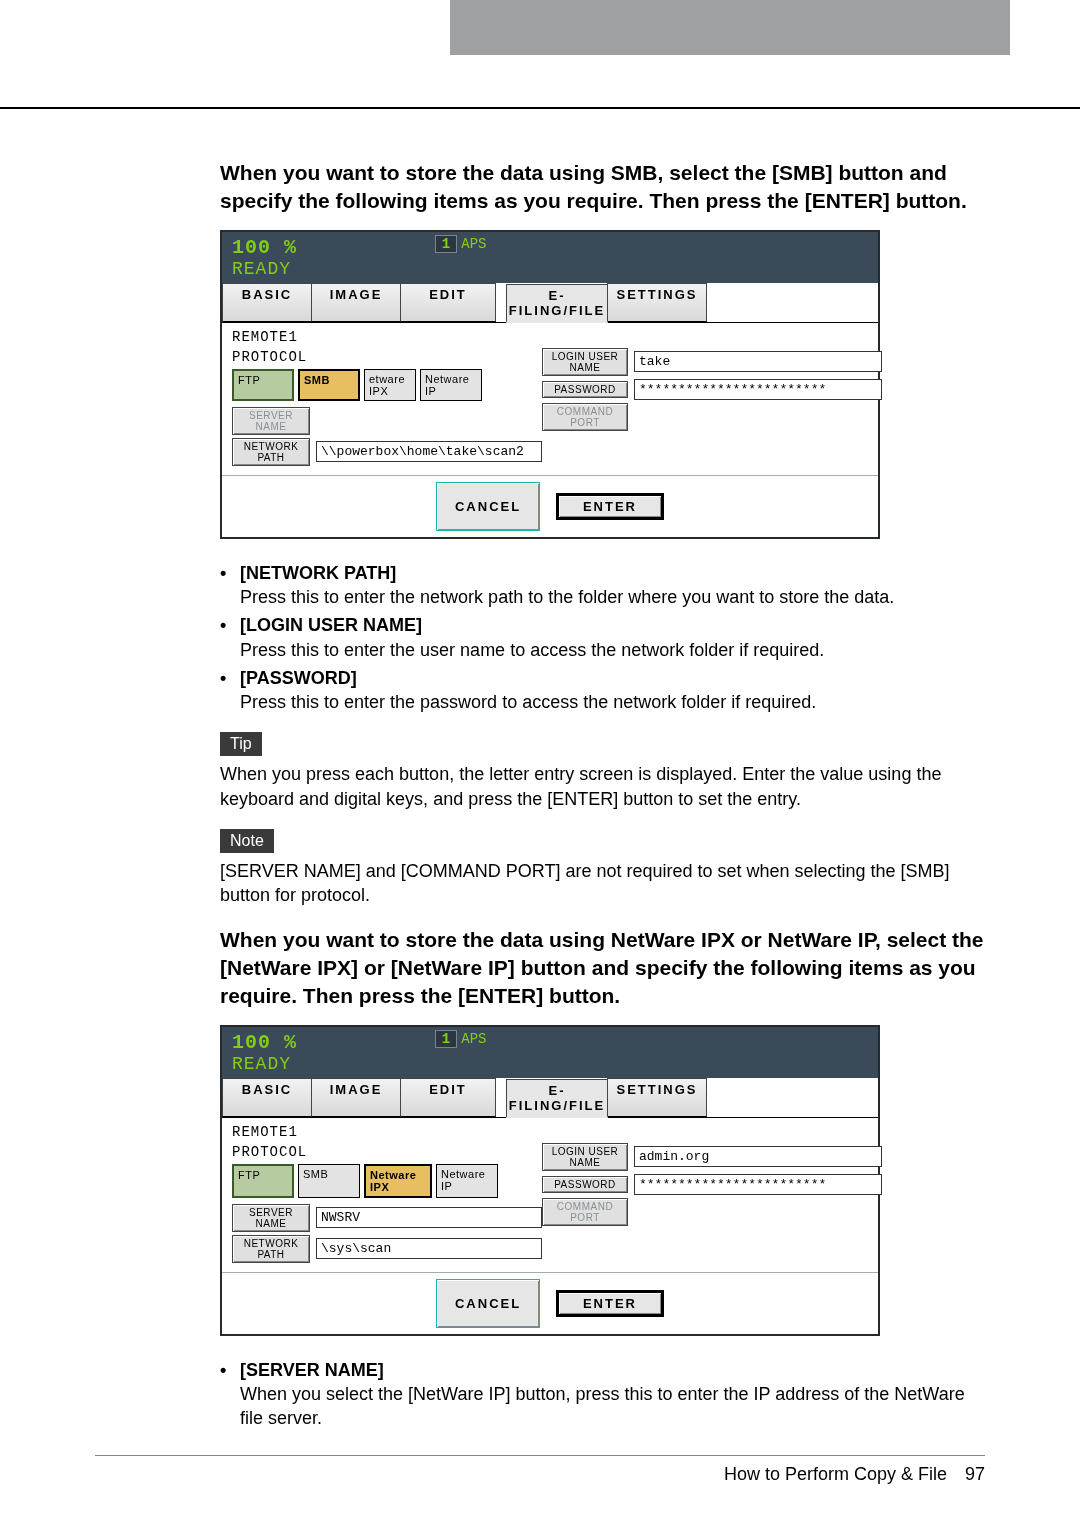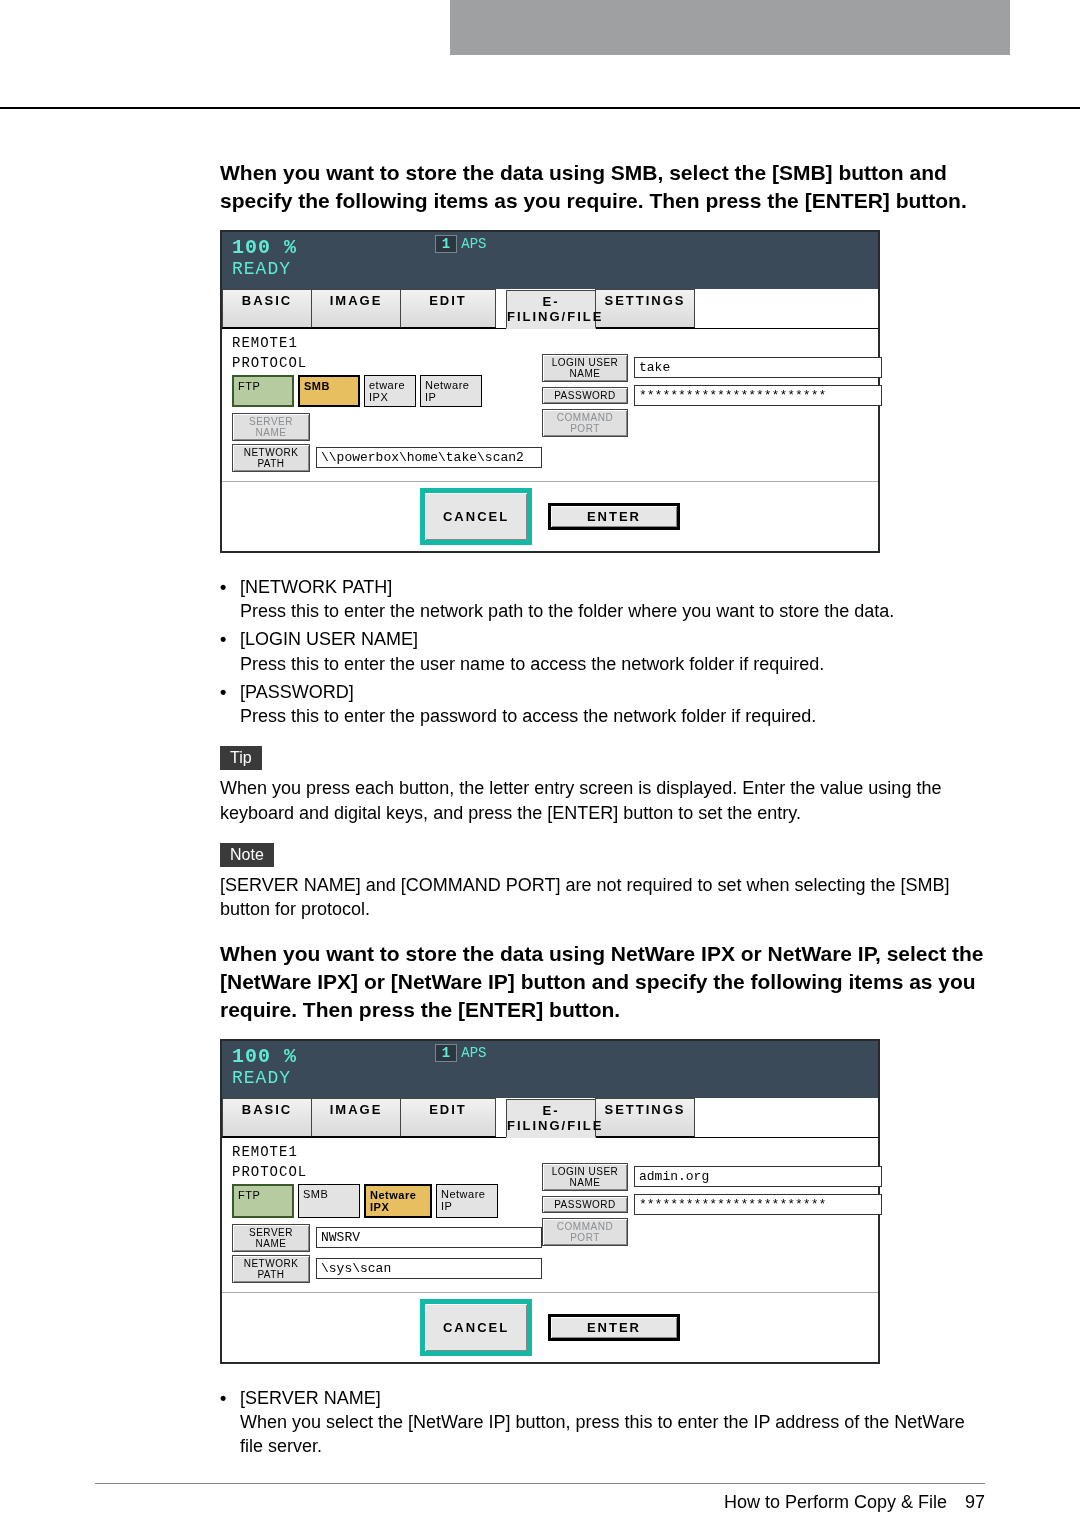--- a/index.html
+++ b/index.html
@@ -4,56 +4,56 @@
 <style>
   * { box-sizing: border-box; margin: 0; padding: 0; }
   html, body { width: 1080px; background: #ffffff; font-family: Arial, Helvetica, sans-serif; color: #000; }
   .page { width: 1080px; padding: 0; }
   .topbar { width: 100%; height: 55px; background: #fff; border-bottom: 0; }
   .graytab { position: absolute; top: 0; left: 450px; width: 560px; height: 55px; background: #9ea0a1; }
   .content { padding: 50px 95px 50px 95px; border-top: 2px solid #000; margin-top: 52px; }
   .para-bold { font-weight: bold; font-size: 21px; line-height: 1.35; margin: 0 0 14px 0; padding-left: 125px; }
   .panel-wrap { padding-left: 125px; margin-bottom: 22px; }
   .panel { width: 660px; border: 2px solid #252a2f; background: #fff; font-family: "Courier New", monospace; font-size: 13px; position: relative; }
-  .panel-header { background: #3a4a58; color: #5eead4; padding: 4px 10px 10px 10px; }
+  .panel-header { background: #3a4a58; color: #84cc16; padding: 4px 10px 4px 10px; }
   .panel-header .pct { font-size: 20px; font-weight: bold; letter-spacing: 1px; }
   .panel-header .aps { display: inline-block; margin-left: 130px; font-size: 14px; vertical-align: top; }
   .panel-header .aps-num { background: #2b3640; border: 1px solid #7a8590; padding: 0 6px; margin-right: 4px; font-weight: bold; }
   .panel-header .ready { font-size: 18px; letter-spacing: 1px; }
   .tabrow { display: flex; border-bottom: 1px solid #000; }
   .tab { flex: 0 0 auto; background: linear-gradient(#f2f2f2,#d9d9d9); border: 1px solid #444; border-bottom: 1px solid #000; padding: 3px 0; text-align: center; font-family: Arial; font-weight: bold; font-size: 13px; letter-spacing: 2px; margin-right: -1px; }
   .tab.basic { width: 90px; }
   .tab.image { width: 90px; }
   .tab.edit  { width: 96px; }
   .tab.spacer { flex: 0 0 12px; border: none; background: transparent; }
-  .tab.efile { width: 90px; background: #e6e6e6; border-bottom: 2px solid #e6e6e6; position: relative; top: 1px; }
+  .tab.efile { width: 102px; background: #e6e6e6; border-bottom: 2px solid #e6e6e6; position: relative; top: 1px; }
   .tab.settings { width: 100px; }
   .formarea { padding: 4px 10px 6px 10px; display: grid; grid-template-columns: 310px 340px; gap: 0; align-items: start; }
   .left-col { }
   .right-col { }
   .mono-label { font-family: "Courier New", monospace; font-size: 14px; letter-spacing: 1px; margin: 2px 0 4px 0; }
   .btnrow { display: flex; gap: 4px; margin-bottom: 6px; }
   .pbtn { background: #e3e3e3; border: 1px solid #000; padding: 3px 4px; font-family: Arial; font-size: 11px; letter-spacing: .5px; text-align: left; }
   .pbtn.green { background: #b7cba0; border: 2px solid #3a5a2a; }
   .pbtn.sel   { background: #e8bf60; border: 2px solid #000; font-weight: bold; }
   .pbtn.cut   { width: 52px; }
   .pbtn.w62   { width: 62px; }
   .pbtn.w70   { width: 68px; }
   .fld-row { display: flex; gap: 6px; margin: 3px 0; align-items: center; }
   .raised { background: #e0e0e0; border: 1px solid #444; padding: 2px 4px; font-family: Arial; font-size: 10px; letter-spacing: .5px; text-align: center; display: inline-flex; align-items: center; justify-content: center; box-shadow: inset 1px 1px 0 #fff, inset -1px -1px 0 #888; }
   .raised.dim { color: #8a8f93; }
   .input-box { background: #fff; border: 1px solid #333; padding: 2px 4px; font-family: "Courier New", monospace; font-size: 13px; min-height: 18px; flex: 1; overflow: hidden; white-space: nowrap; }
   .panel-footer { text-align: center; padding: 6px 10px; border-top: 1px solid #aaa; }
-  .panel-footer .btn { display: inline-block; background: #e6e6e6; border: 5px solid #14b8a6; padding: 16px 18px; font-family: Arial; font-weight: bold; font-size: 13px; letter-spacing: 2px; margin: 0 4px; box-shadow: inset 1px 1px 0 #fff, inset -1px -1px 0 #888; }
-  .panel-footer .btn.primary { border: 3px solid #000; padding: 3px 36px; }
+  .panel-footer .btn { display: inline-block; background: #e6e6e6; border: 1px solid #14b8a6; padding: 16px 18px; font-family: Arial; font-weight: bold; font-size: 13px; letter-spacing: 2px; margin: 0 4px; box-shadow: inset 1px 1px 0 #fff, inset -1px -1px 0 #888; }
+  .panel-footer .btn.primary { border: 3px solid #000; padding: 3px 24px; }
   .bullets { padding-left: 125px; margin-bottom: 18px; }
   .bullet-item { display: flex; font-size: 18px; line-height: 1.35; margin: 4px 0; }
   .bullet-mark { width: 20px; flex: 0 0 20px; font-weight: bold; }
   .bullet-body { }
-  .bullet-title { font-weight: normal; }
+  .bullet-title { font-weight: bold; }
   .bullet-text { font-weight: normal; display: block; }
   .badge { display: inline-block; background: #3a3a3a; color: #fff; padding: 3px 10px; font-size: 16px; margin-left: 125px; margin-bottom: 6px; }
   .note-text { font-size: 18px; line-height: 1.35; padding-left: 125px; margin-bottom: 18px; }
   .footer-row { display: flex; justify-content: flex-end; align-items: center; margin-top: 24px; border-top: 1px solid #888; padding-top: 8px; }
   .footer-row .ftxt { font-size: 18px; margin-right: 18px; }
   .footer-row .fnum { font-size: 18px; }
 </style>
 </head>
 <body>
 

